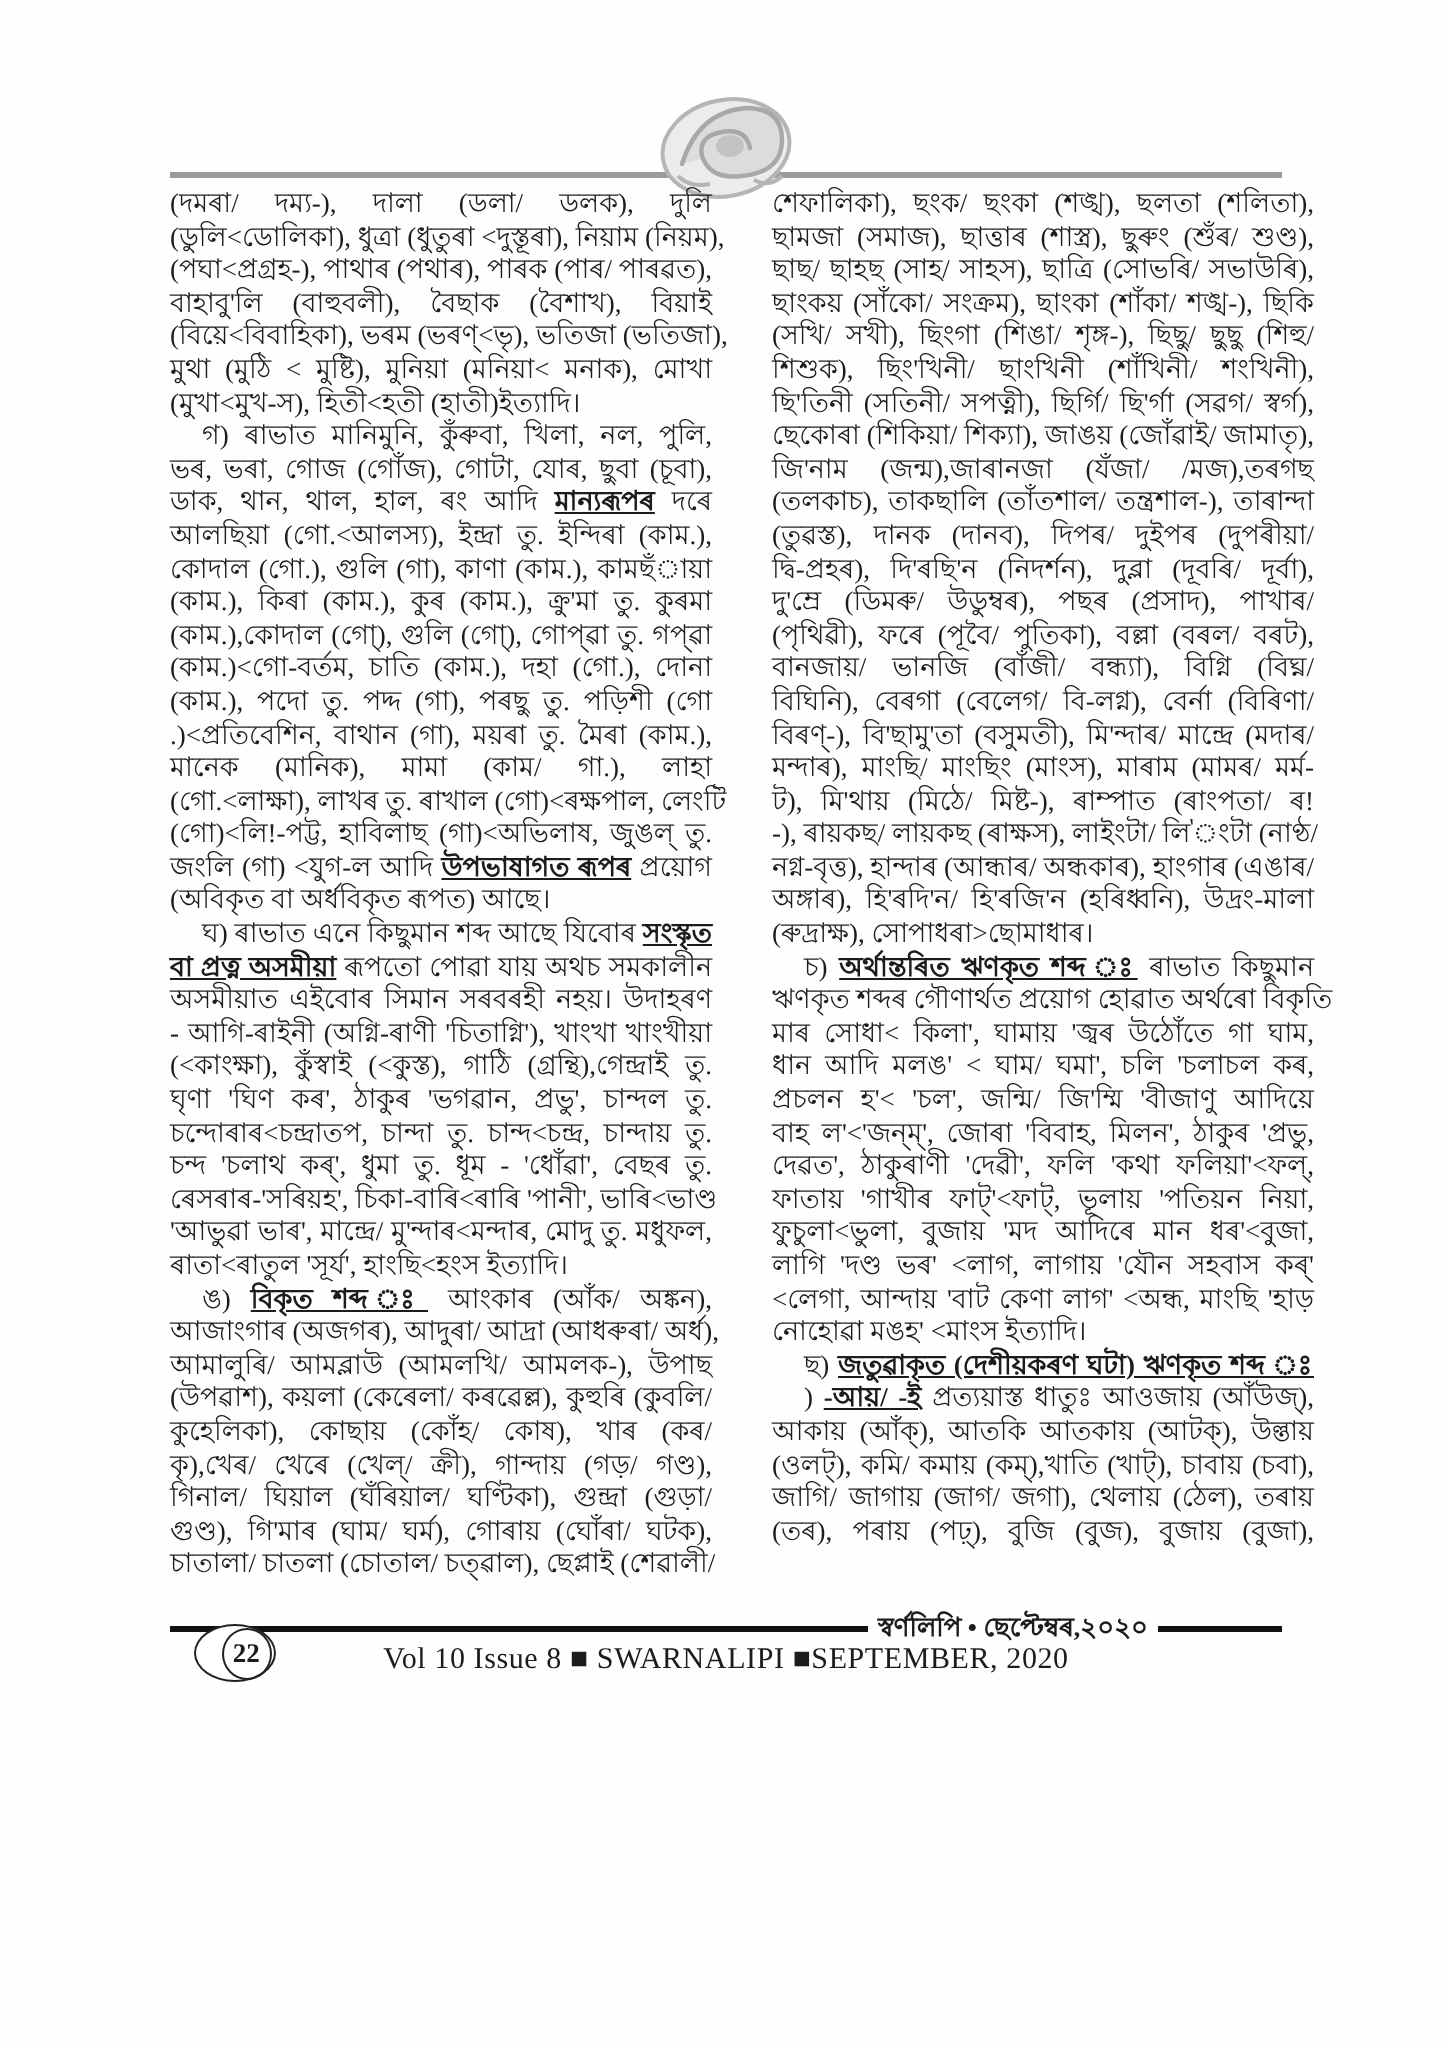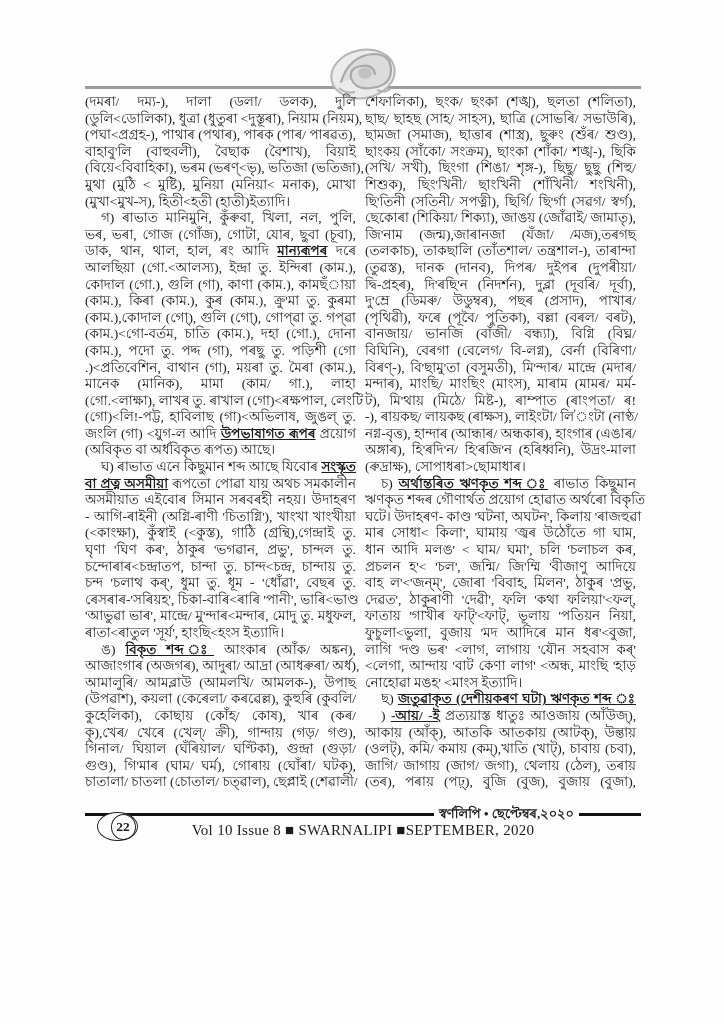--- a/index.html
+++ b/index.html
@@ -4,21 +4,21 @@
 <style>
   html,body{margin:0;padding:0;}
   body{
     width:724px;height:1024px;background:#fefefe;position:relative;
     font-family:"Liberation Serif","DejaVu Serif",serif;color:#1c1c1c;
     overflow:hidden;
   }
   .content{position:absolute;left:85px;top:0;width:556px;height:1024px;}
   .top-rule{position:absolute;left:0;top:86px;width:556px;height:3px;background:#9b9b9b;}
   .ornament{position:absolute;left:50%;top:42px;transform:translateX(-50%);width:84px;height:62px;}
-  .columns{position:absolute;left:0;top:94px;width:556px;display:flex;gap:9px;}
+  .columns{position:absolute;left:0;top:94px;width:556px;display:flex;gap:30px;}
   .col{width:271px;font-size:13.5px;}
   .tline{
     height:16.6px;line-height:16.6px;white-space:nowrap;
     text-align:justify;text-align-last:justify;
   }
   .tline.left{text-align-last:left;}
   .tline.indent{text-indent:16px;}
   .tline b{font-weight:bold;text-decoration:underline;}
   
   .footer-rule-row{
@@ -102,22 +102,22 @@
         <div class="tline">আমালুৰি/ আমব্লাউ (আমলখি/ আমলক-), উপাছ</div>
         <div class="tline">(উপৱাশ), কয়লা (কেৰেলা/ কৰৱেল্ল), কুহুৰি (কুবলি/</div>
         <div class="tline">কুহেলিকা), কোছায় (কোঁহ/ কোষ), খাৰ (কৰ/</div>
         <div class="tline">কৃ),খেৰ/ খেৰে (খেল্/ ক্ৰী), গান্দায় (গড়/ গণ্ড),</div>
         <div class="tline">গিনাল/ ঘিয়াল (ঘঁৰিয়াল/ ঘণ্টিকা), গুন্দ্ৰা (গুড়া/</div>
         <div class="tline">গুণ্ড), গি'মাৰ (ঘাম/ ঘৰ্ম), গোৰায় (ঘোঁৰা/ ঘটক),</div>
         <div class="tline">চাতালা/ চাতলা (চোতাল/ চত্ৱাল), ছেপ্লাই (শেৱালী/</div>
       </div>
     <div class="col">
         <div class="tline">শেফালিকা), ছংক/ ছংকা (শঙ্খ), ছলতা (শলিতা),</div>
+        <div class="tline">ছামজা (সমাজ), ছাত্তাৰ (শাস্ত্ৰ), ছুৰুং (শুঁৰ/ শুণ্ড),</div>
         <div class="tline">ছাছ/ ছাহছ (সাহ/ সাহস), ছাত্ৰি (সোভৰি/ সভাউৰি),</div>
-        <div class="tline">ছামজা (সমাজ), ছাত্তাৰ (শাস্ত্ৰ), ছুৰুং (শুঁৰ/ শুণ্ড),</div>
         <div class="tline">ছাংকয় (সাঁকো/ সংক্ৰম), ছাংকা (শাঁকা/ শঙ্খ-), ছিকি</div>
         <div class="tline">(সখি/ সখী), ছিংগা (শিঙা/ শৃঙ্গ-), ছিছু/ ছুছু (শিহু/</div>
         <div class="tline">শিশুক), ছিং'খিনী/ ছাংখিনী (শাঁখিনী/ শংখিনী),</div>
         <div class="tline">ছি'তিনী (সতিনী/ সপত্নী), ছিৰ্গি/ ছি'ৰ্গা (সৱগ/ স্বৰ্গ),</div>
         <div class="tline">ছেকোৰা (শিকিয়া/ শিক্যা), জাঙয় (জোঁৱাই/ জামাতৃ),</div>
         <div class="tline">জি'নাম (জন্ম),জাৰানজা (যঁজা/ /মজ),তৰগছ</div>
         <div class="tline">(তলকাচ), তাকছালি (তাঁতশাল/ তন্ত্ৰশাল-), তাৰান্দা</div>
         <div class="tline">(তুৱস্ত), দানক (দানব), দিপৰ/ দুইপৰ (দুপৰীয়া/</div>
         <div class="tline">দ্বি-প্ৰহৰ), দি'ৰছি'ন (নিদৰ্শন), দুব্লা (দূবৰি/ দূৰ্বা),</div>
         <div class="tline">দু'ম্ৰে (ডিমৰু/ উডুম্বৰ), পছৰ (প্ৰসাদ), পাখাৰ/</div>
@@ -126,21 +126,20 @@
         <div class="tline">বিঘিনি), বেৰগা (বেলেগ/ বি-লগ্ন), বেৰ্না (বিৰিণা/</div>
         <div class="tline">বিৰণ্-), বি'ছামু'তা (বসুমতী), মি'ন্দাৰ/ মান্দ্ৰে (মদাৰ/</div>
         <div class="tline">মন্দাৰ), মাংছি/ মাংছিং (মাংস), মাৰাম (মামৰ/ মৰ্ম-</div>
         <div class="tline">ট), মি'থায় (মিঠে/ মিষ্ট-), ৰাম্পাত (ৰাংপতা/ ৰ!</div>
         <div class="tline">-), ৰায়কছ/ লায়কছ (ৰাক্ষস), লাইংটা/ লি'ংটা (নাণ্ঠ/</div>
         <div class="tline">নগ্ন-বৃত্ত), হান্দাৰ (আন্ধাৰ/ অন্ধকাৰ), হাংগাৰ (এঙাৰ/</div>
         <div class="tline">অঙ্গাৰ), হি'ৰদি'ন/ হি'ৰজি'ন (হৰিধ্বনি), উদ্ৰং-মালা</div>
         <div class="tline left">(ৰুদ্ৰাক্ষ), সোপাধৰা&gt;ছোমাধাৰ।</div>
         <div class="tline indent">চ) <b>অৰ্থান্তৰিত ঋণকৃত শব্দ ঃ</b> ৰাভাত কিছুমান</div>
         <div class="tline">ঋণকৃত শব্দৰ গৌণাৰ্থত প্ৰয়োগ হোৱাত অৰ্থৰো বিকৃতি</div>
-        <div class="tline">ঘটে। উদাহৰণ- কাণ্ড 'ঘটনা, অঘটন', কিলায় 'ৰাজহুৱা</div>
         <div class="tline">মাৰ সোধা&lt; কিলা', ঘামায় 'জ্বৰ উঠোঁতে গা ঘাম,</div>
         <div class="tline">ধান আদি মলঙ' &lt; ঘাম/ ঘমা', চলি 'চলাচল কৰ,</div>
         <div class="tline">প্ৰচলন হ'&lt; 'চল', জন্মি/ জি'ম্মি 'বীজাণু আদিয়ে</div>
         <div class="tline">বাহ ল'&lt;'জন্ম্', জোৰা 'বিবাহ, মিলন', ঠাকুৰ 'প্ৰভু,</div>
         <div class="tline">দেৱত', ঠাকুৰাণী 'দেৱী', ফলি 'কথা ফলিয়া'&lt;ফল্,</div>
         <div class="tline">ফাতায় 'গাখীৰ ফাট্'&lt;ফাট্, ভূলায় 'পতিয়ন নিয়া,</div>
         <div class="tline">ফুচুলা&lt;ভুলা, বুজায় 'মদ আদিৰে মান ধৰ'&lt;বুজা,</div>
         <div class="tline">লাগি 'দণ্ড ভৰ' &lt;লাগ, লাগায় 'যৌন সহবাস কৰ্'</div>
         <div class="tline">&lt;লেগা, আন্দায় 'বাট কেণা লাগ' &lt;অন্ধ, মাংছি 'হাড়</div>
         <div class="tline left">নোহোৱা মঙহ' &lt;মাংস ইত্যাদি।</div>

